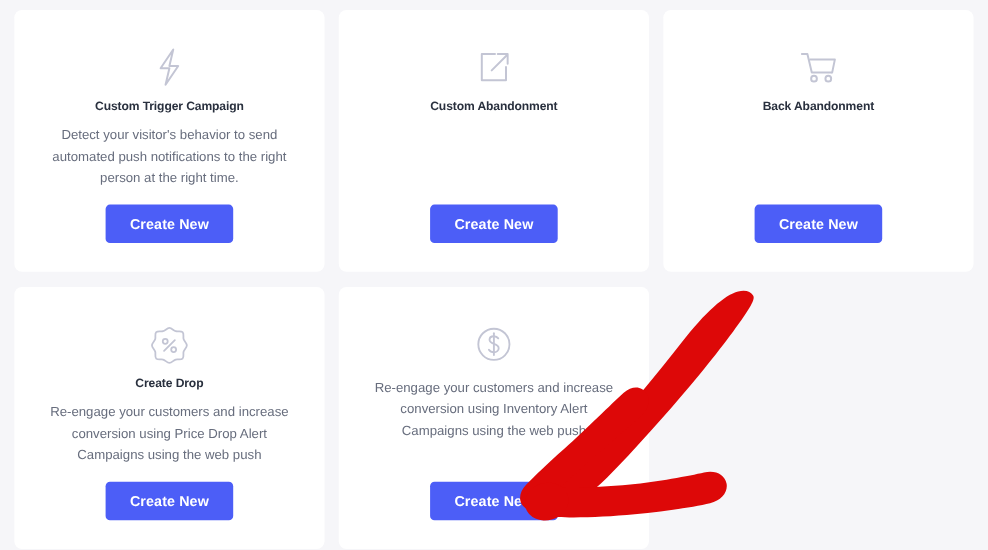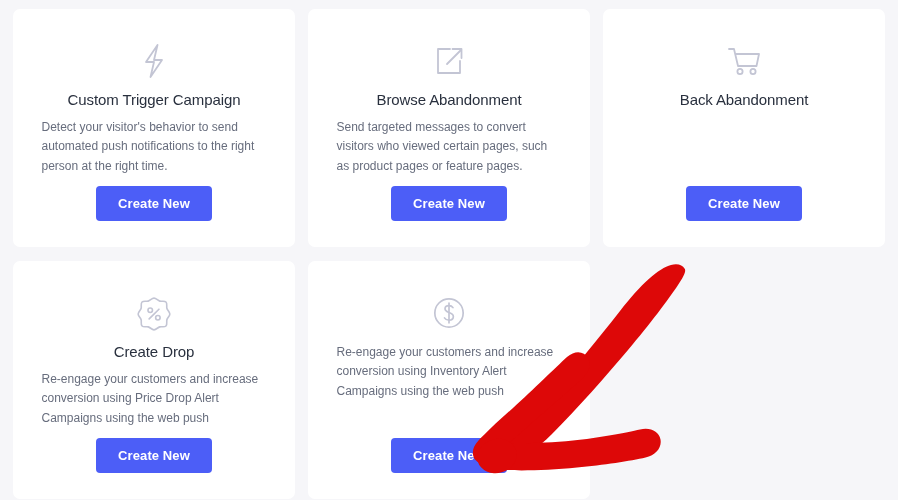--- a/index.html
+++ b/index.html
@@ -46,31 +46,32 @@
     align-items: center;
     justify-content: center;
     margin-top: 8px;
     margin-bottom: 6px;
     color: #c3c5d4;
   }
   .card-icon svg {
     display: block;
   }
   .card-title {
-    font-size: 15px;
-    font-weight: normal;
+    font-size: 11px;
+    font-weight: bold;
     color: #29303e;
     text-align: center;
     letter-spacing: -0.1px;
     margin: 0 0 9px 0;
     line-height: 1.2;
   }
   .card-desc {
     font-size: 12px;
     color: #676d7d;
+    text-align: center;
     line-height: 1.62;
     margin: 0;
     max-width: 225px;
   }
   .card-btn-wrap {
     margin-top: auto;
     padding-bottom: 8px;
   }
   .create-btn {
     display: inline-block;
@@ -116,22 +117,21 @@
     </div>
 
     <div class="card">
       <div class="card-icon">
         <svg width="32" height="34" viewBox="0 0 32 34" fill="none" stroke="currentColor" stroke-width="1.8" stroke-linejoin="round" stroke-linecap="round">
           <path d="M17 5 H5 V29 H27 V17"></path>
           <path d="M14 20 L28 6"></path>
           <path d="M19.5 5 H28.5 V14"></path>
         </svg>
       </div>
-      <div class="card-title">Browse Abandonment</div>
-      <div class="card-desc">Send targeted messages to convert visitors who viewed certain pages, such as product pages or feature pages.</div>
+      <div class="card-title">Custom Abandonment</div>
       <div class="card-btn-wrap">
         <button class="create-btn">Create New</button>
       </div>
     </div>
 
     <div class="card">
       <div class="card-icon">
         <svg width="36" height="32" viewBox="0 0 36 32" fill="none" stroke="currentColor" stroke-width="1.8" stroke-linejoin="round" stroke-linecap="round">
           <path d="M3 4 H8 L12 21 H30"></path>
           <path d="M10.5 9 H33 L30.5 21"></path>

